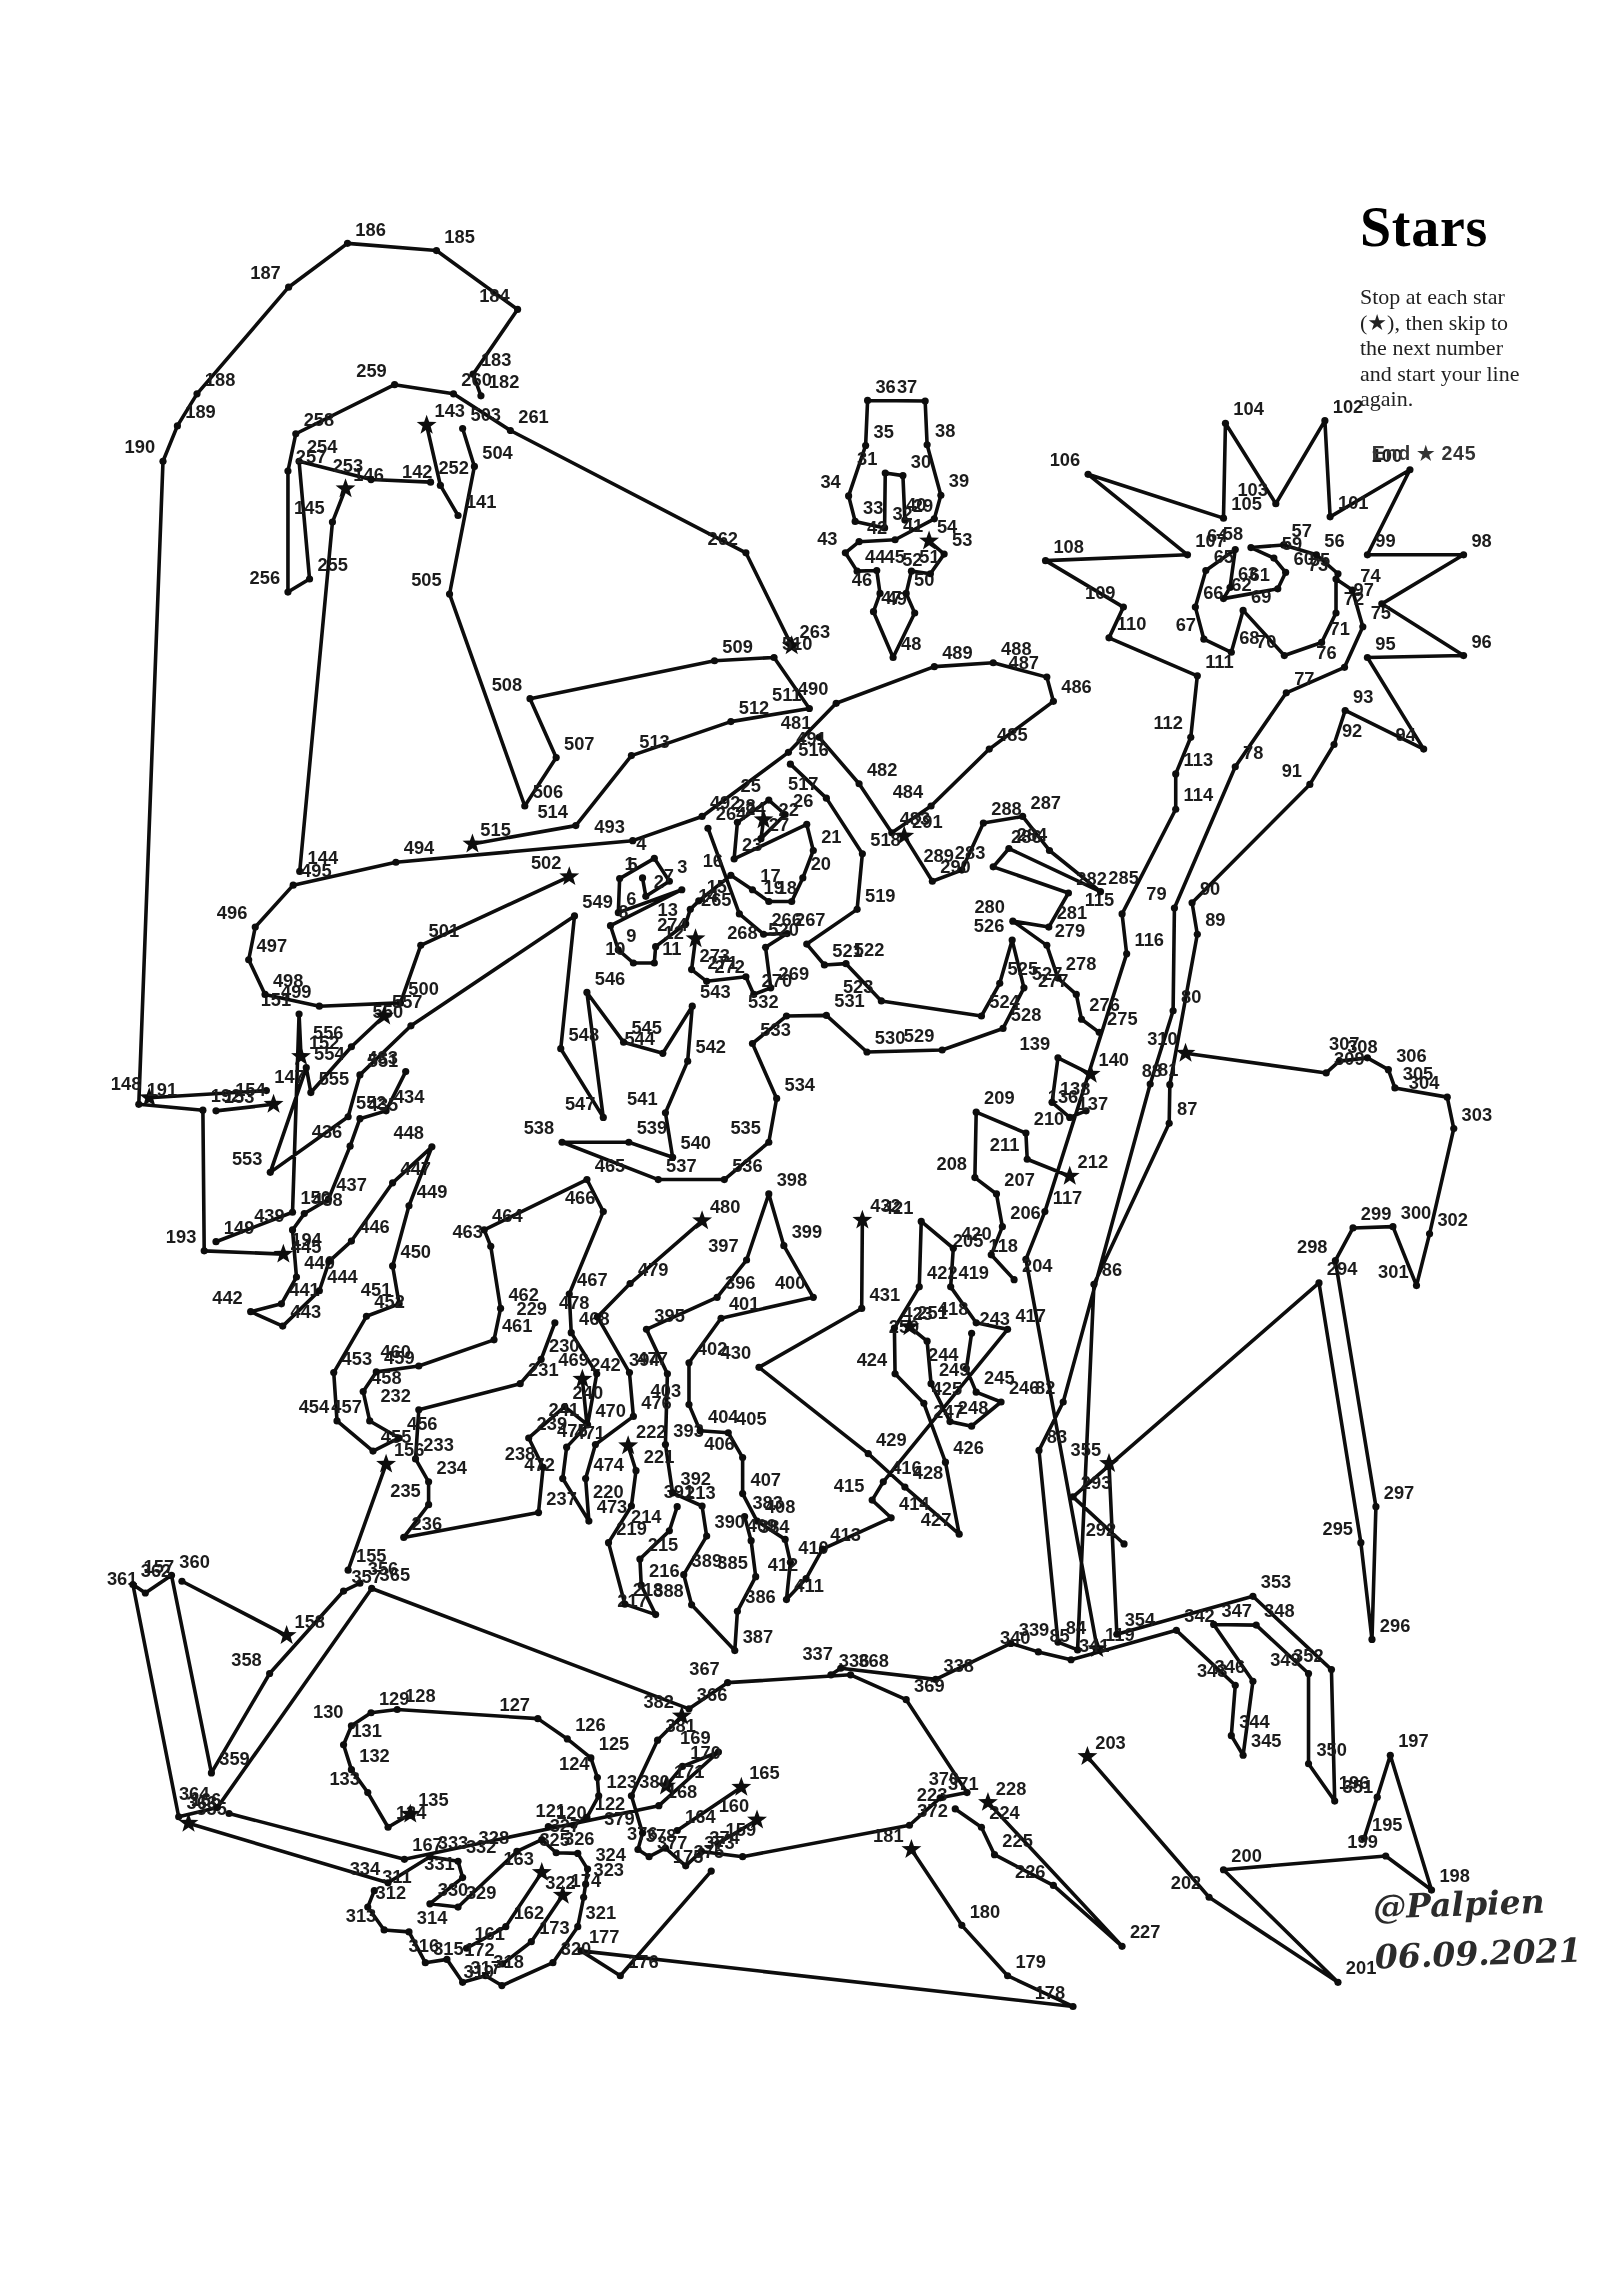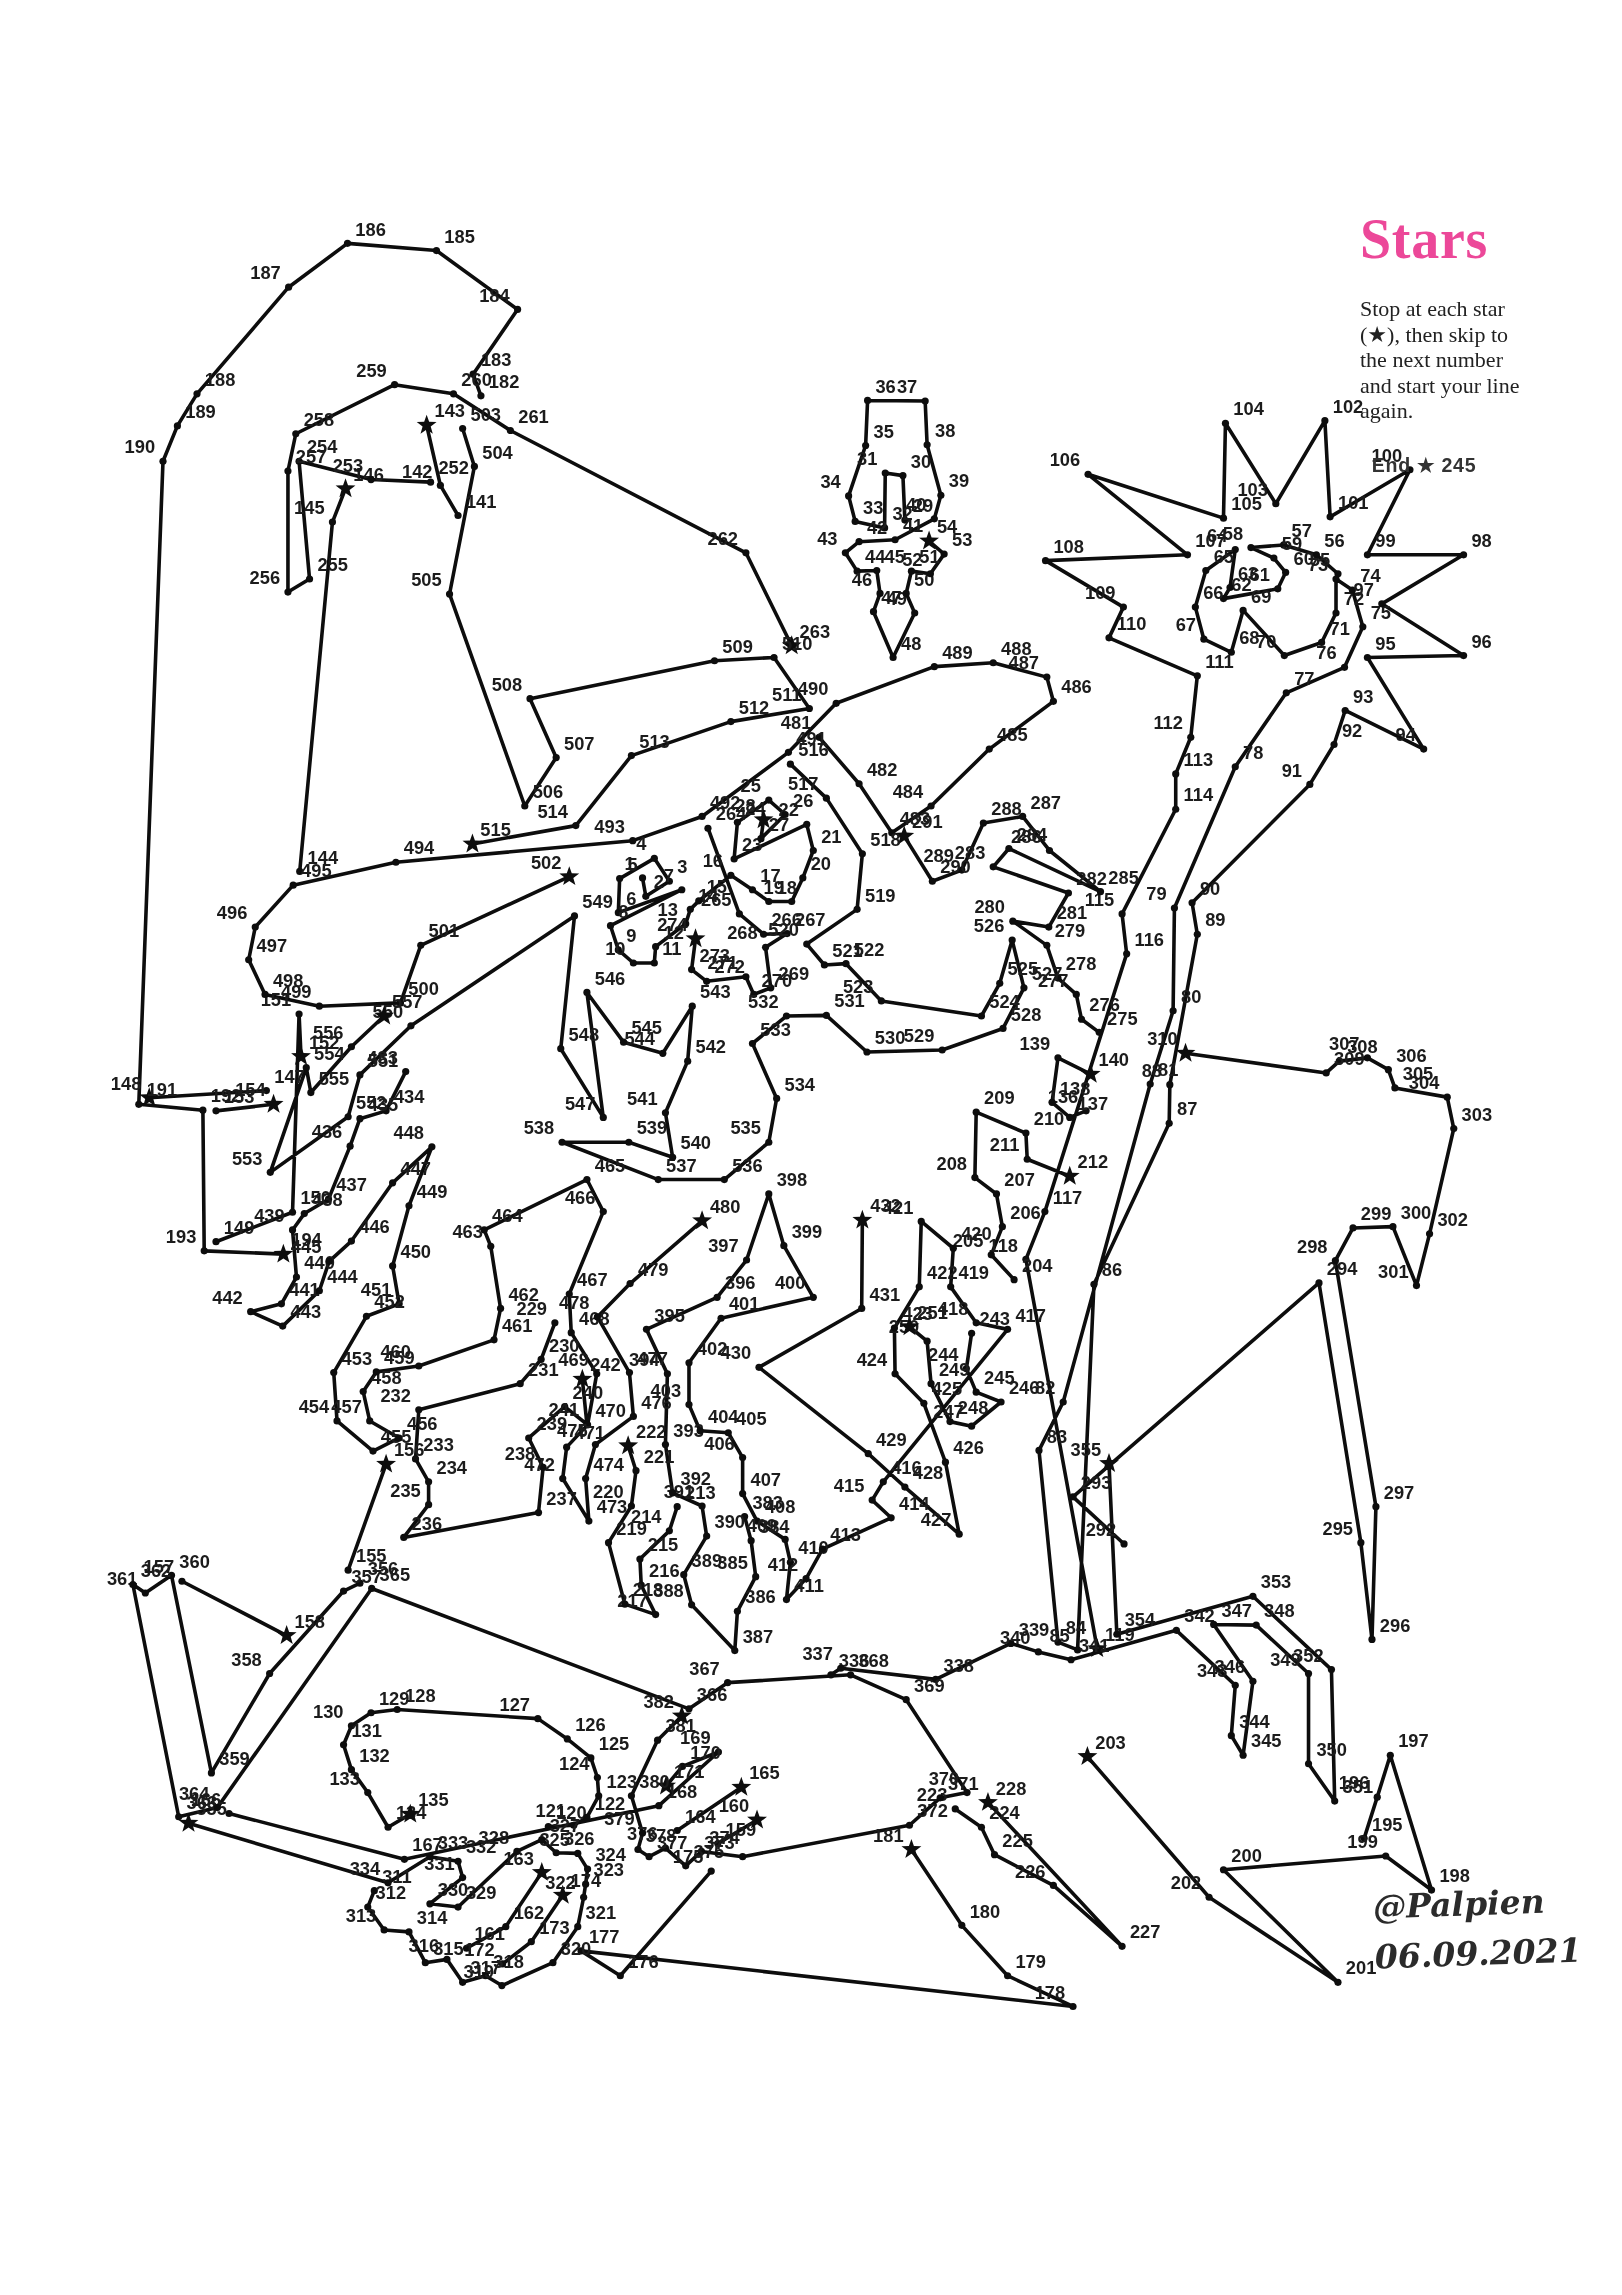--- a/index.html
+++ b/index.html
@@ -1,21 +1,21 @@
 <!DOCTYPE html>
 <html style="font-size:10.5px"><head>
 <meta charset="utf-8">
 <style>
   html,body{margin:0;padding:0;background:#ffffff;}
   body{width:1622px;height:2295px;position:relative;overflow:hidden;
        font-family:"Liberation Sans",sans-serif;color:#111;}
   #art{position:absolute;left:0;top:0;}
   .header{position:absolute;left:1360px;top:191px;width:229px;}
   .title{font-family:"Liberation Serif",serif;font-size:56px;font-weight:600;
-         letter-spacing:0.7px;color:#ec4899;margin:16px 0 25px 0;}
+         letter-spacing:0.7px;color:#000000;margin:4px 0 25px 0;}
   .instructions{font-family:"Liberation Serif",serif;font-size:22px;line-height:1.16;
          width:170px;color:#222;margin:0 0 30px 0;}
   .end-label{font-size:19.6px;font-weight:700;color:#333;letter-spacing:0.7px;padding-left:11.8px;}
   .signature{position:absolute;left:1374px;top:1879px;transform:rotate(-2deg);
          font-family:"DejaVu Serif",serif;font-style:italic;font-weight:700;
          font-size:33px;color:#2b2b2b;line-height:1.5;}
 </style>
 </head>
 <body>
 

